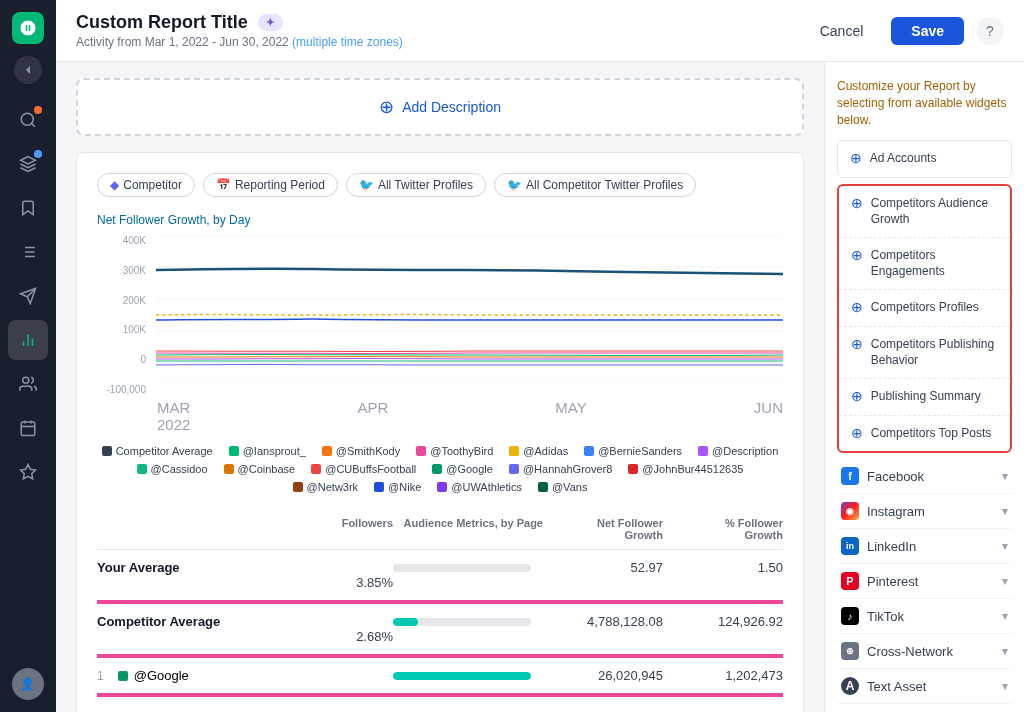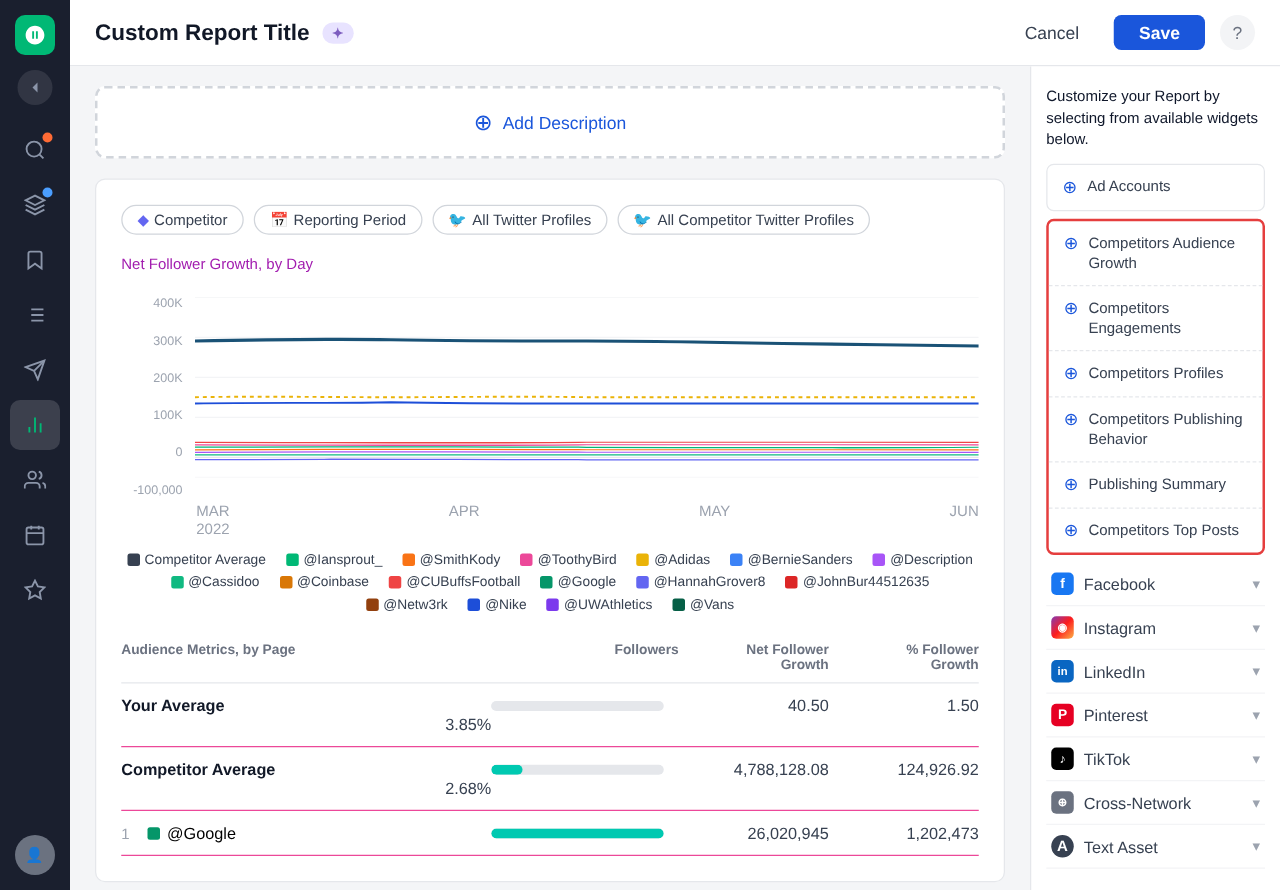--- a/index.html
+++ b/index.html
@@ -182,21 +182,21 @@
       display: flex; align-items: center; gap: 4px;
       border: 1px solid #d1d5db;
       border-radius: 20px;
       padding: 4px 12px;
       font-size: 12px;
       color: #374151;
       cursor: pointer;
     }
 
     
-    .chart-label { font-size: 12px; color: #a21caf; margin-bottom: 20px; }
+    .chart-label { font-size: 12px; color: #0369a1; margin-bottom: 8px; }
 
     
     .legend {
       display: flex;
       flex-wrap: wrap;
       gap: 6px 16px;
       justify-content: center;
       font-size: 11px;
       color: #374151;
     }
@@ -212,21 +212,21 @@
       font-size: 11px;
       color: #6b7280;
       font-weight: 600;
       border-bottom: 1px solid #e5e7eb;
     }
     .metrics-table-header span:not(:first-child) { text-align: right; }
     .metrics-row {
       display: grid;
       grid-template-columns: 1fr 150px 120px 120px;
       padding: 10px 0;
-      border-bottom: 1px solid #ec4899;
+      border-bottom: 4px solid #ec4899;
       align-items: center;
       font-size: 13px;
     }
     .metrics-row .row-label { font-weight: 600; color: #111827; }
     .metrics-row .row-value { text-align: right; color: #374151; }
     .bar-cell { padding-right: 12px; }
     .bar-bg { height: 8px; background: #e5e7eb; border-radius: 4px; overflow: hidden; }
     .bar-fill { height: 100%; background: #00b875; border-radius: 4px; }
     .bar-fill.teal { background: #00c9b1; }
     .row-num { color: #9ca3af; font-size: 12px; margin-right: 8px; }
@@ -235,21 +235,21 @@
 
     
     .right-panel {
       width: 200px;
       background: white;
       border-left: 1px solid #e5e7eb;
       padding: 16px 12px;
       overflow-y: auto;
       flex-shrink: 0;
     }
-    .panel-title { font-size: 12px; color: #0f172a; margin-bottom: 12px; line-height: 1.4; }
+    .panel-title { font-size: 12px; color: #a16207; margin-bottom: 12px; line-height: 1.4; }
 
     .widget-list-item {
       padding: 10px 12px;
       border: 1px solid #e5e7eb;
       border-radius: 6px;
       margin-bottom: 6px;
       font-size: 12px;
       color: #374151;
       cursor: pointer;
       display: flex;
@@ -365,20 +365,24 @@
 
 <div class="main">
 
   <div class="header">
     <div class="header-left">
       <div>
         <div style="display:flex;align-items:center;gap:10px">
           <span class="header-title">Custom Report Title</span>
           <span class="header-badge">✦</span>
         </div>
+        <div class="header-subtitle">
+          <span>Activity from Mar 1, 2022 - Jun 30, 2022</span>
+          <span class="multiple">(multiple time zones)</span>
+        </div>
       </div>
     </div>
     <div class="header-right">
       <button class="btn-cancel">Cancel</button>
       <button class="btn-save">Save</button>
       <div class="header-icon-btn">?</div>
     </div>
   </div>
 
   <div class="content">
@@ -443,21 +447,21 @@
               <path d="M0,122 C100,122 200,121 300,122 C400,122 500,122 600,122" stroke="#f97316" stroke-width="1" fill="none"></path>
               <path d="M0,118 C100,118 200,119 300,118 C400,118 500,118 600,118" stroke="#ec4899" stroke-width="1" fill="none"></path>
               <path d="M0,124 C100,124 200,123 300,124 C400,124 500,124 600,124" stroke="#a855f7" stroke-width="1" fill="none"></path>
               <path d="M0,126 C100,126 200,126 300,126 C400,126 500,126 600,126" stroke="#10b981" stroke-width="1" fill="none"></path>
               <path d="M0,116 C100,116 200,117 300,116 C400,116 500,116 600,116" stroke="#ef4444" stroke-width="1" fill="none"></path>
               <path d="M0,130 C100,129 200,130 300,130 C400,130 500,130 600,130" stroke="#6366f1" stroke-width="1" fill="none"></path>
             </svg>
           </div>
         </div>
 
-        <div style="display:flex;justify-content:space-between;padding:4px 0 0 60px;font-size:12px;color:#9ca3af;margin-bottom:12px">
+        <div style="display:flex;justify-content:space-between;padding:4px 0 0 60px;font-size:15px;color:#9ca3af;margin-bottom:12px">
           <span>MAR<br>2022</span>
           <span>APR</span>
           <span>MAY</span>
           <span>JUN</span>
         </div>
 
         <div class="legend">
           <div class="legend-item">
               <div class="legend-dot" style="background:#374151"></div>
               <span>Competitor Average</span>
@@ -523,34 +527,34 @@
               <span>@UWAthletics</span>
             </div>
           <div class="legend-item">
               <div class="legend-dot" style="background:#065f46"></div>
               <span>@Vans</span>
             </div>
         </div>
 
         <div class="metrics-table">
           <div class="metrics-table-header">
+            <span style="text-align:right">Followers</span>
             <span>Audience Metrics, by Page</span>
-            <span style="text-align:right">Followers</span>
             <span style="text-align:right">Net Follower<br>Growth</span>
             <span style="text-align:right">% Follower<br>Growth</span>
           </div>
 
           <div class="metrics-row">
             <span class="row-label">Your Average</span>
             <div class="bar-cell">
               <div class="bar-bg">
                   <div class="bar-fill" style="width:1%;background:#e5e7eb"></div>
                 </div>
             </div>
-            <span class="row-value">40.50</span>
+            <span class="row-value">52.97</span>
             <span class="row-value">1.50</span>
             <span class="row-value">3.85%</span>
           </div>
 
           <div class="metrics-row">
             <span class="row-label">Competitor Average</span>
             <div class="bar-cell">
               <div class="bar-bg">
                   <div class="bar-fill teal" style="width:18%"></div>
                 </div>

